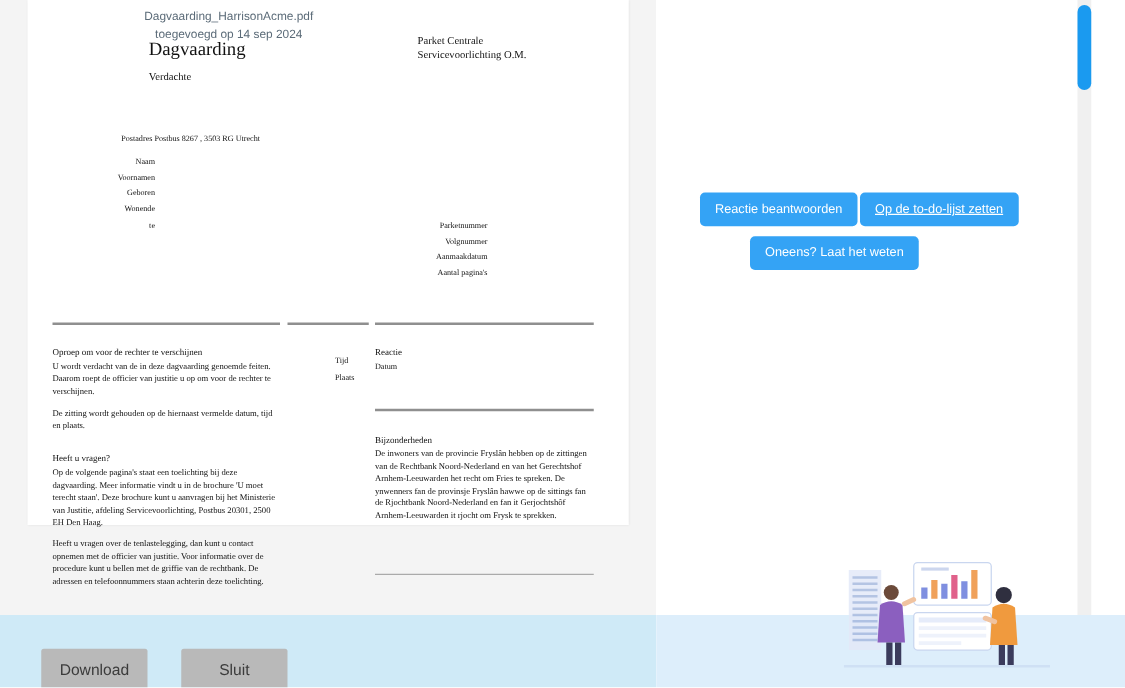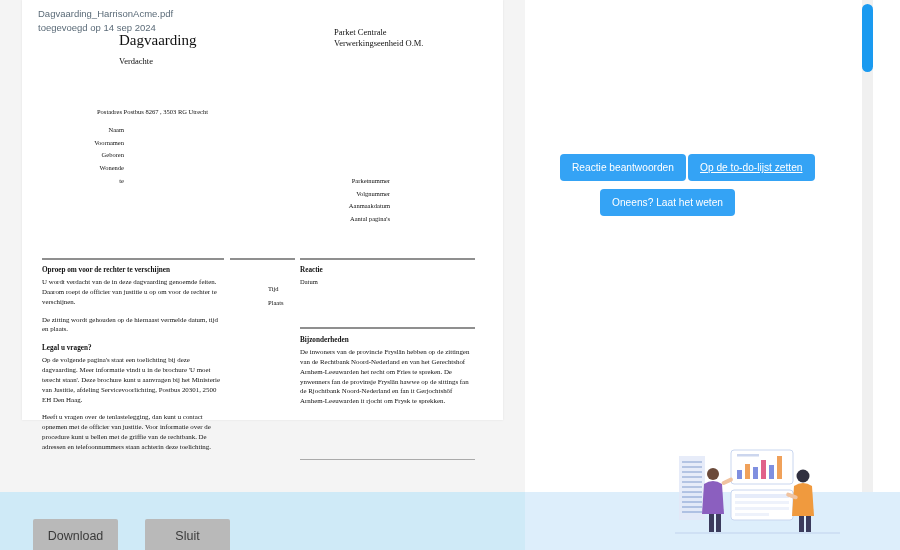--- a/index.html
+++ b/index.html
@@ -92,23 +92,23 @@
   }
   .rule.thin { height: 1px; background: #aaaaaa; }
 
   .col {
     position: absolute;
     font-size: 6.9px;
     line-height: 1.42;
     color: #111;
   }
   .col h4 {
-    margin: 4px 0 2px 0;
+    margin: 16px 0 2px 0;
     font-size: 7.2px;
-    font-weight: bold;
+    font-weight: normal;
   }
   .col p { margin: 0 0 8px 0; }
   .col .blk { margin-bottom: 9px; }
 
   
   .bottombar {
     position: absolute;
     left: 0; top: 492px;
     width: 525px; height: 58px;
     background: #cfeaf7;
@@ -135,20 +135,21 @@
     width: 375px; height: 550px;
     background: #ffffff;
   }
   .doc-meta {
     position: absolute;
     left: 38px; top: 7px;
     width: 290px;
     font-size: 9.5px;
     color: #5b6b78;
     line-height: 1.5;
+    text-align: center;
   }
   .doc-meta .fname { display: block; }
   .doc-meta .fdate { display: block; }
 
   .bubble {
     position: absolute;
     left: 38px; top: 28px;
     width: 288px;
     min-height: 116px;
     background: #dcdcdc;
@@ -218,21 +219,21 @@
 
   <div class="viewer">
     <div class="page">
       <div class="page-inner">
 
         <div class="doc-title">Dagvaarding</div>
         <div class="doc-sub">Verdachte</div>
 
         <div class="parket">
           <div>Parket Centrale</div>
-          <div>Verwerkingseenheid O.M.</div>
+          <div>Servicevoorlichting O.M.</div>
         </div>
 
         <div class="postadres">Postadres Postbus 8267 , 3503 RG  Utrecht</div>
 
         <div class="left-fields">
           <div>Naam</div>
           <div>Voornamen</div>
           <div>Geboren</div>
           <div>Wonende te</div>
         </div>
@@ -250,21 +251,21 @@
         <div class="rule" style="left:278px; top:327px; width:175px;"></div>
         <div class="rule thin" style="left:278px; top:459px; width:175px;"></div>
 
         <div class="col" style="left:20px; top:261px; width:182px;">
           <div class="blk">
             <h4>Oproep om voor de rechter te verschijnen</h4>
             <p>U wordt verdacht van de in deze dagvaarding genoemde feiten. Daarom roept de officier van justitie u op om voor de rechter te verschijnen.</p>
             <p>De zitting wordt gehouden op de hiernaast vermelde datum, tijd en plaats.</p>
           </div>
           <div class="blk">
-            <h4>Legal u vragen?</h4>
+            <h4>Heeft u vragen?</h4>
             <p>Op de volgende pagina's staat een toelichting bij deze dagvaarding. Meer informatie vindt u in de brochure 'U moet terecht staan'. Deze brochure kunt u aanvragen bij het Ministerie van Justitie, afdeling Servicevoorlichting, Postbus 20301, 2500 EH Den Haag.</p>
             <p>Heeft u vragen over de tenlastelegging, dan kunt u contact opnemen met de officier van justitie. Voor informatie over de procedure kunt u bellen met de griffie van de rechtbank. De adressen en telefoonnummers staan achterin deze toelichting.</p>
           </div>
         </div>
 
         <div class="col" style="left:246px; top:282px; width:40px; font-size:6.5px; line-height:2.2;">
           <div>Tijd</div>
           <div>Plaats</div>
         </div>
 

